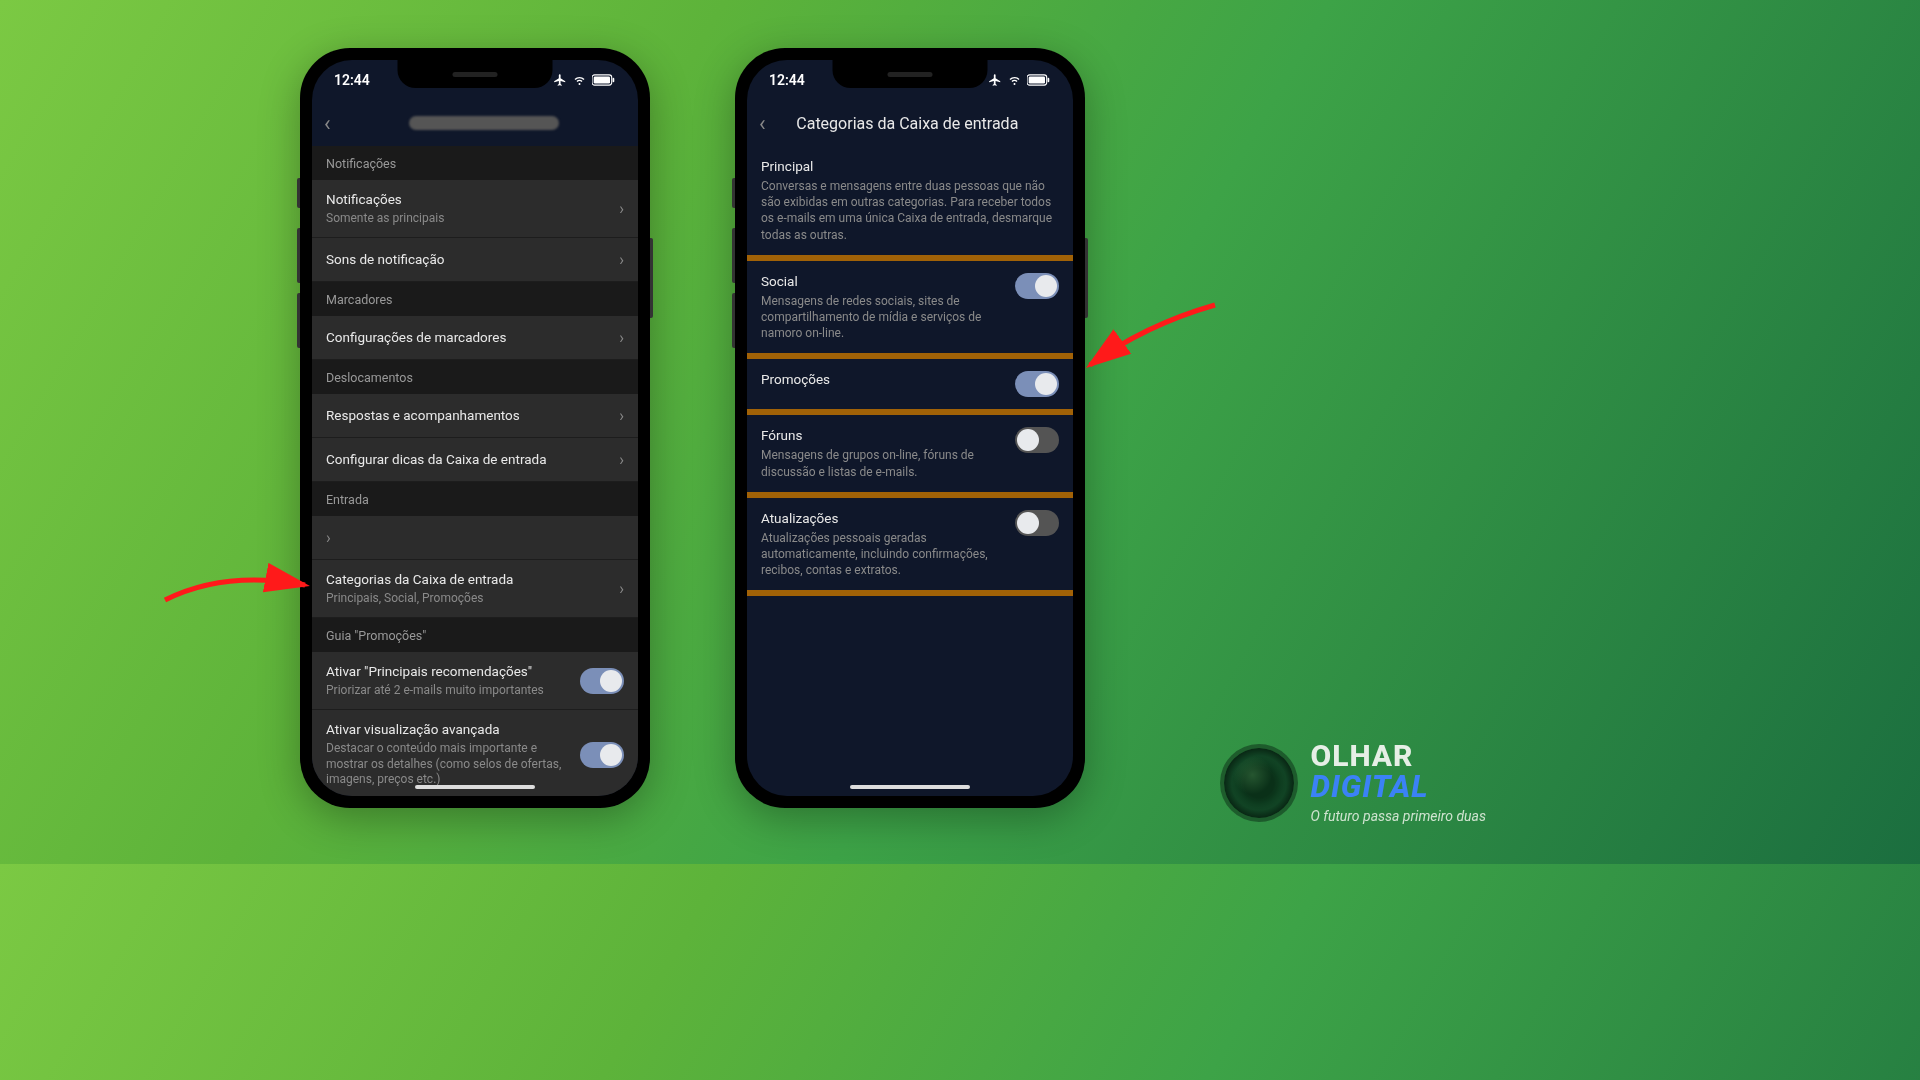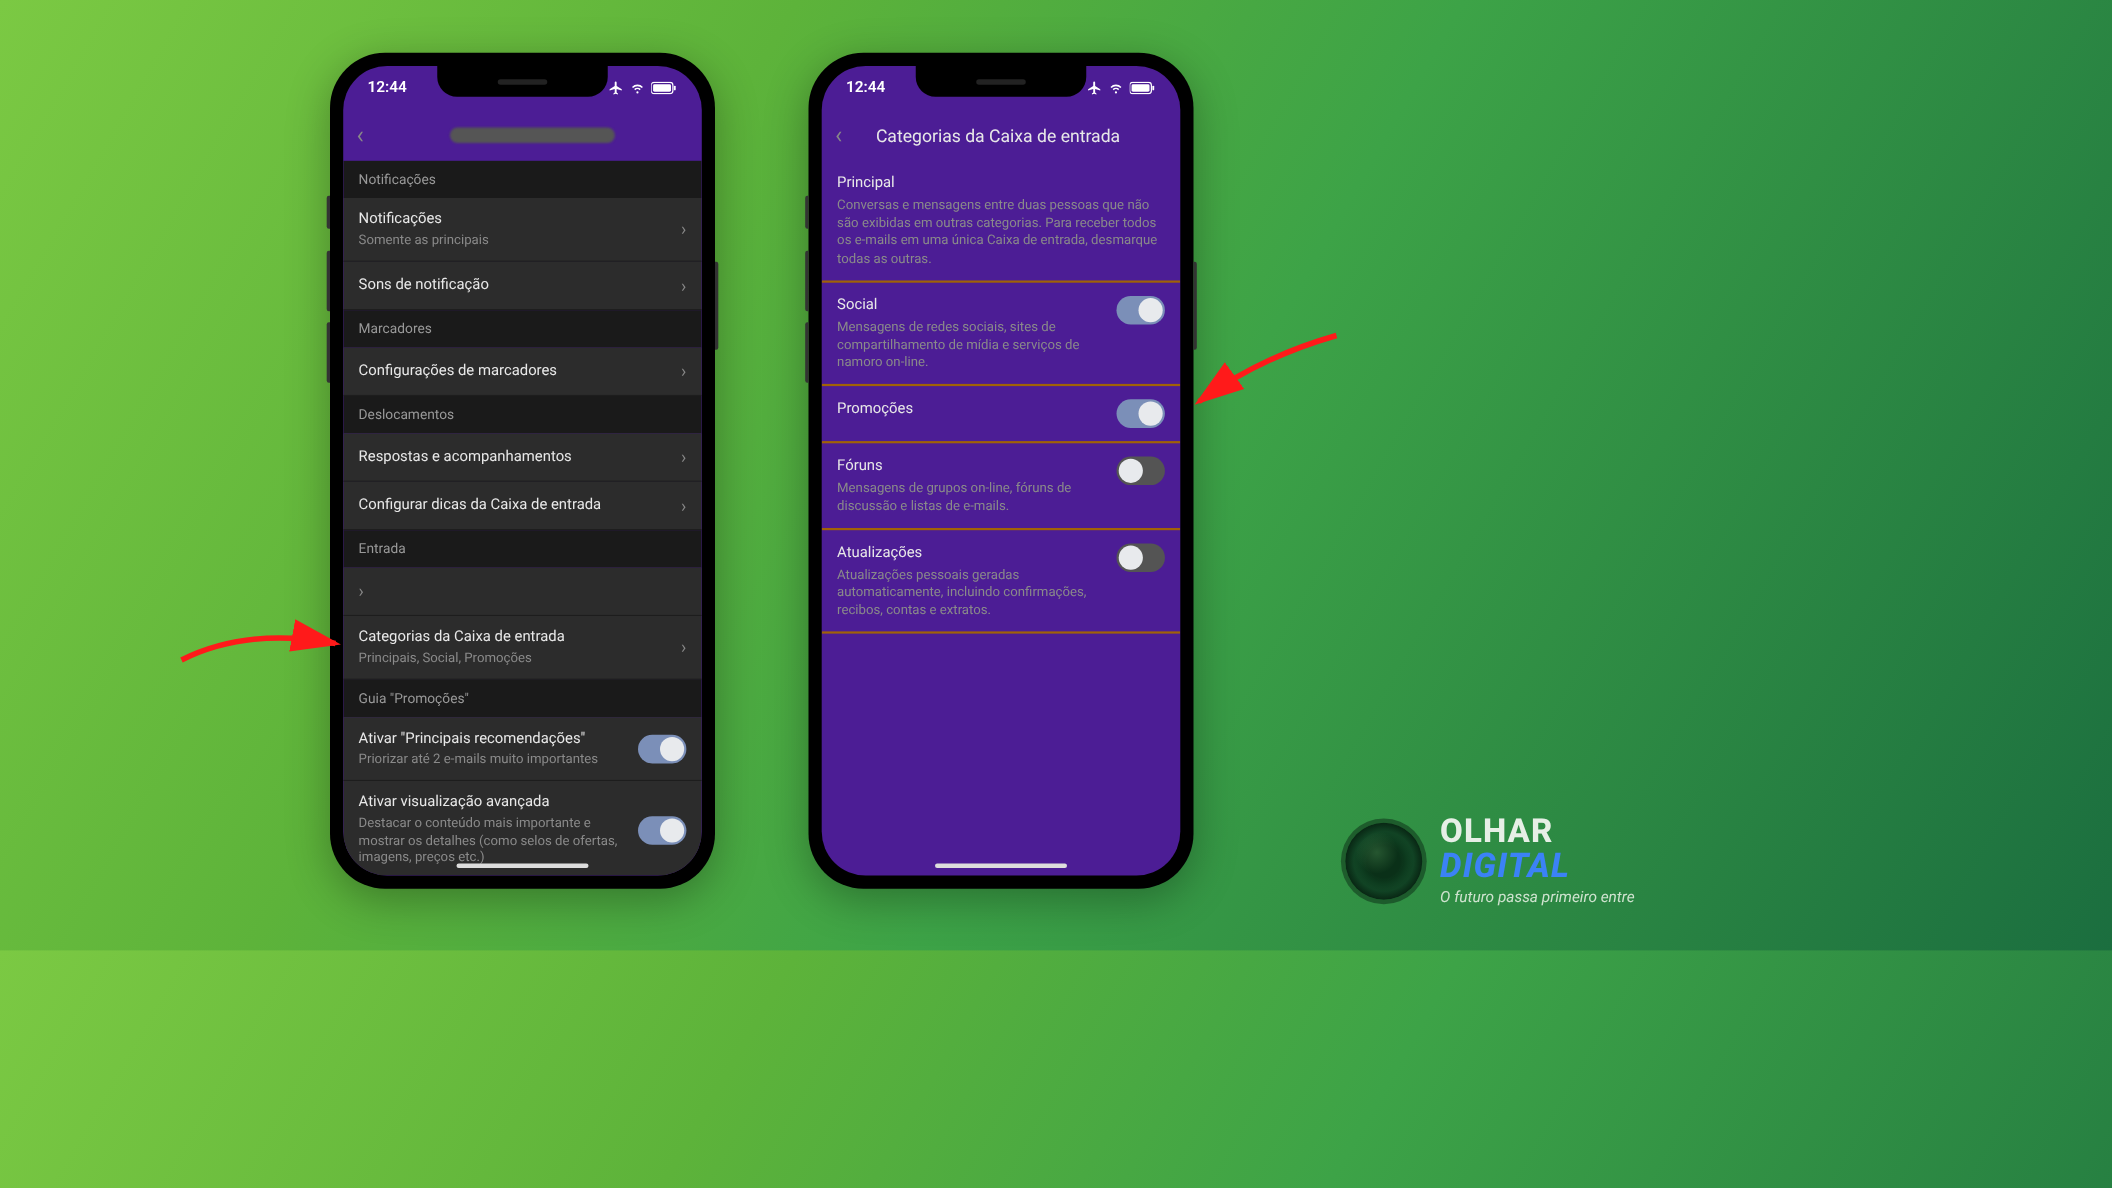--- a/index.html
+++ b/index.html
@@ -27,21 +27,21 @@
     position: relative;
     box-shadow: 0 10px 40px rgba(0,0,0,0.3);
   }
   .phone-buttons-left { position:absolute; left:-3px; top:130px; width:3px; height:30px; background:#333; border-radius:2px 0 0 2px; }
   .phone-buttons-left2 { position:absolute; left:-3px; top:180px; width:3px; height:55px; background:#333; border-radius:2px 0 0 2px; }
   .phone-buttons-left3 { position:absolute; left:-3px; top:245px; width:3px; height:55px; background:#333; border-radius:2px 0 0 2px; }
   .phone-buttons-right { position:absolute; right:-3px; top:190px; width:3px; height:80px; background:#333; border-radius:0 2px 2px 0; }
   .screen {
     width: 100%;
     height: 100%;
-    background: #4c1d95;
+    background: #0f172a;
     border-radius: 40px;
     overflow: hidden;
     position: relative;
   }
   .notch {
     position: absolute;
     top: 0;
     left: 50%;
     transform: translateX(-50%);
     width: 155px;
@@ -125,21 +125,21 @@
     height: 22px;
     background: #e8eaed;
     border-radius: 50%;
     position: absolute;
     top: 2px;
   }
   .toggle.on .knob { right: 2px; }
   .toggle.off .knob { left: 2px; }
   .cat-row {
     padding: 12px 14px;
-    border-bottom: 2px solid #a16207;
+    border-bottom: 6px solid #a16207;
     display:flex;
     gap:12px;
     align-items:flex-start;
   }
   .cat-row .txt { flex:1; }
   .cat-row .cat-title { color:#e8e8e8; font-size:13.5px; margin-bottom:4px; }
   .cat-row .cat-desc { color:#8a8a8a; font-size:12px; line-height:1.35; }
   .home-indicator {
     position: absolute;
     bottom: 7px;
@@ -383,15 +383,15 @@
       </defs>
     <path d="M140,10 Q70,30 15,70" stroke="#ff1a1a" stroke-width="5" fill="none" marker-end="url(#ah2)"></path>
   </svg>
 </div>
 
 <div class="brand">
   <div class="brand-mark"></div>
   <div class="brand-text">
     <div class="l1">OLHAR</div>
     <div class="l2">DIGITAL</div>
-    <div class="brand-tag">O futuro passa primeiro entre</div>
+    <div class="brand-tag">O futuro passa primeiro duas</div>
   </div>
 </div>
 
 </body></html>

